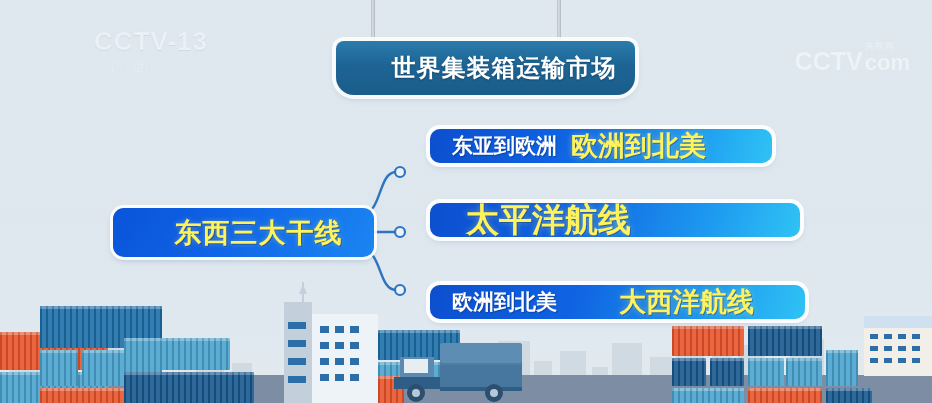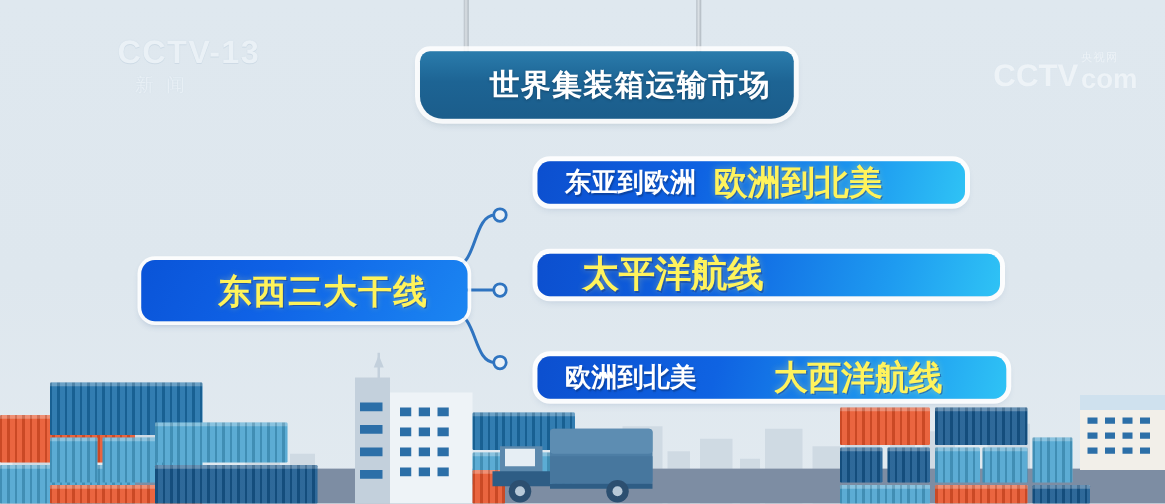--- a/index.html
+++ b/index.html
@@ -207,21 +207,21 @@
   .row-3 .lead { font-size: 21px; }
 
   .row .hi {
     color: #fff35c;
     font-weight: bold;
     white-space: nowrap;
     margin-left: 14px;
     text-shadow: 1px 1px 0 rgba(20,60,140,.5), 0 0 6px rgba(255,245,120,.4);
   }
   .row-1 .hi { font-size: 27px; }
-  .row-2 .hi { font-size: 29px; }
+  .row-2 .hi { font-size: 33px; }
   .row-3 .hi { font-size: 27px; }
 
   
   .scene { position: absolute; left:0; bottom:0; width:932px; height:115px; }
   .ctr {
     position: absolute;
     border-radius: 1px;
   }
   .ctr .ribs {
     position: absolute;

